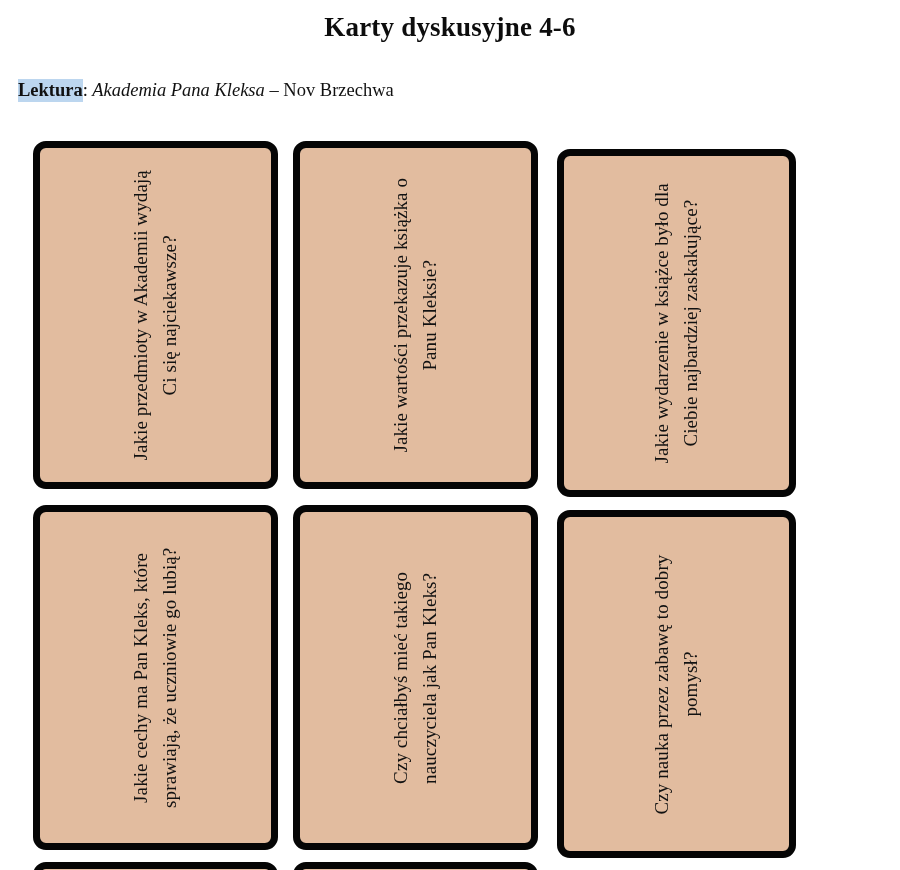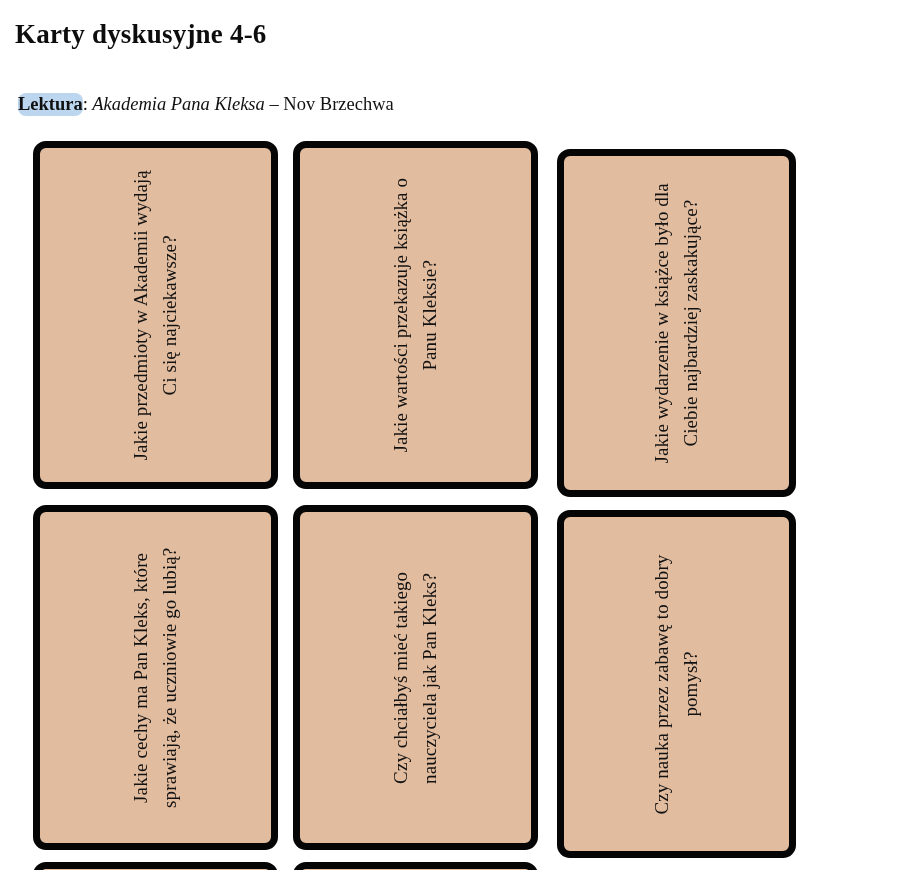--- a/index.html
+++ b/index.html
@@ -11,43 +11,43 @@
     width: 900px;
     height: 870px;
     overflow: hidden;
     font-family: "Liberation Serif", "DejaVu Serif", serif;
     color: #111111;
     position: relative;
   }
 
   
   .page-title {
+    text-align: center;
     font-size: 27px;
     font-weight: bold;
     letter-spacing: 0.2px;
-    margin: 15px;
+    margin: 8px;
     padding-top: 5px;
     line-height: 1.1;
     color: #0d0d0d;
   }
 
   .lektura-line {
     margin: 0;
     padding-left: 18px;
     padding-top: 28px;
     font-size: 18.5px;
     line-height: 1.2;
     white-space: nowrap;
     color: #111;
   }
   .lektura-label {
     font-weight: bold;
     background: #bcd6ef;
     padding: 1px 0 2px 0;
-    border-radius: 8px;
   }
   .lektura-colon { font-weight: normal; }
   .lektura-book {
     font-style: italic;
     font-weight: normal;
     margin-top: 8px;
   }
   .lektura-author { font-style: normal; }
 
   

